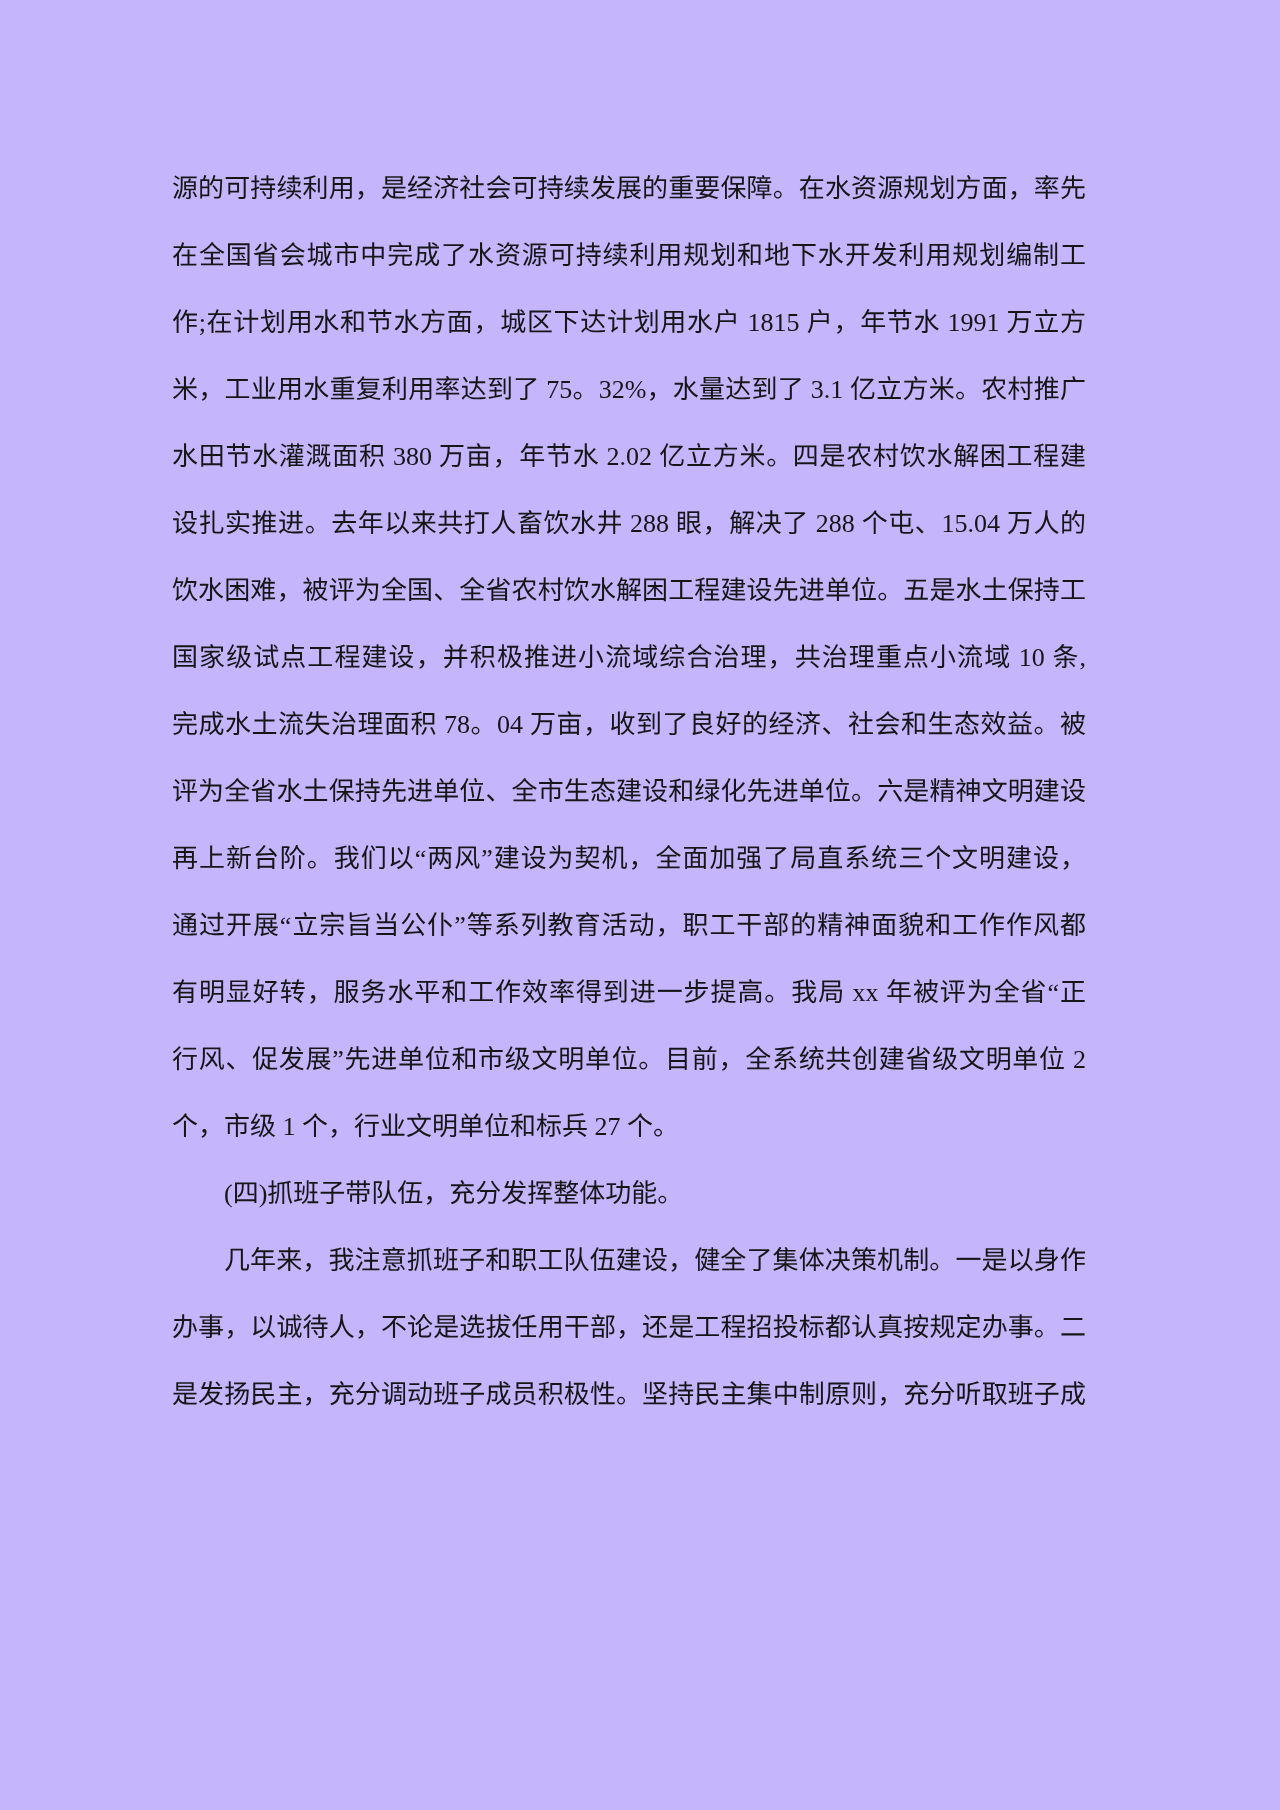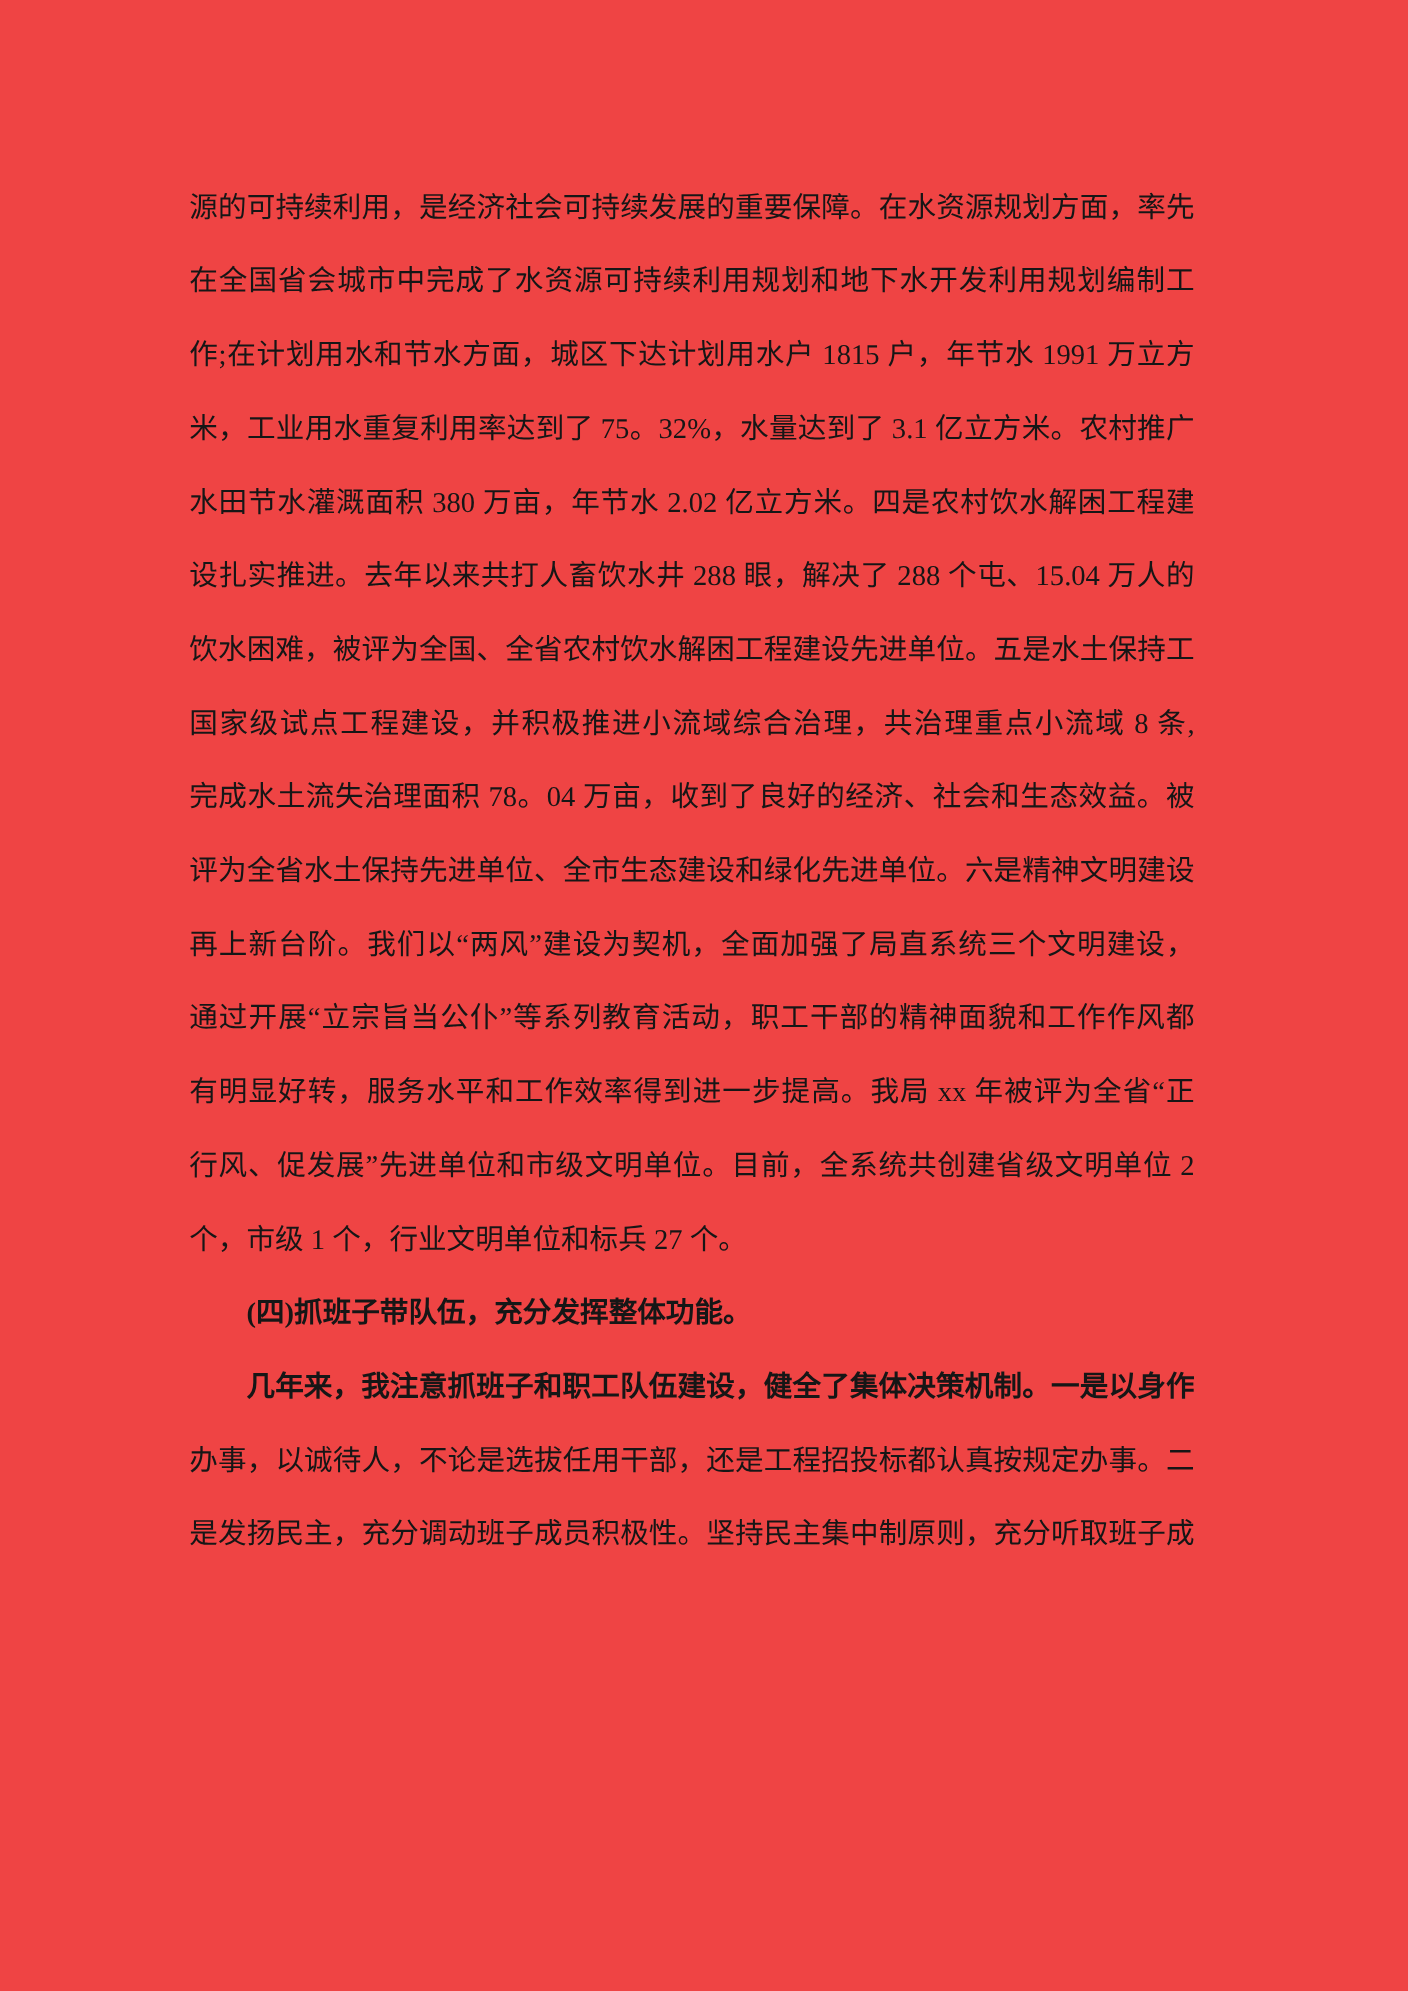--- a/index.html
+++ b/index.html
@@ -4,21 +4,21 @@
 <style>
   html, body {
     margin: 0;
     padding: 0;
     background: #ffffff;
   }
   .page {
     position: relative;
     width: 1280px;
     height: 1810px;
-    background: #ef4444;
+    background: #c4b5fd;
     overflow: hidden;
   }
   .text-block {
     position: absolute;
     left: 172px;
     top: 155px;
     width: 914px;
     font-family: "Liberation Serif", "DejaVu Serif", serif;
     font-size: 26px;
     line-height: 67px;
@@ -27,36 +27,35 @@
   }
   .line {
     text-align: justify;
     white-space: normal;
   }
   .line.fill {
     text-align-last: justify;
   }
   .line.indent {
     text-indent: 52px;
-    font-weight: bold;
   }
 </style>
 </head>
 <body>
 
 <div class="page">
   <div class="text-block" id="document-body" style="color: rgb(22, 22, 22);">
       <div class="line fill">源的可持续利用，是经济社会可持续发展的重要保障。在水资源规划方面，率先</div>
       <div class="line fill">在全国省会城市中完成了水资源可持续利用规划和地下水开发利用规划编制工</div>
       <div class="line fill">作;在计划用水和节水方面，城区下达计划用水户 1815 户，年节水 1991 万立方</div>
       <div class="line fill">米，工业用水重复利用率达到了 75。32%，水量达到了 3.1 亿立方米。农村推广</div>
       <div class="line fill">水田节水灌溉面积 380 万亩，年节水 2.02 亿立方米。四是农村饮水解困工程建</div>
       <div class="line fill">设扎实推进。去年以来共打人畜饮水井 288 眼，解决了 288 个屯、15.04 万人的</div>
       <div class="line fill">饮水困难，被评为全国、全省农村饮水解困工程建设先进单位。五是水土保持工</div>
-      <div class="line fill">国家级试点工程建设，并积极推进小流域综合治理，共治理重点小流域 8 条,</div>
+      <div class="line fill">国家级试点工程建设，并积极推进小流域综合治理，共治理重点小流域 10 条,</div>
       <div class="line fill">完成水土流失治理面积 78。04 万亩，收到了良好的经济、社会和生态效益。被</div>
       <div class="line fill">评为全省水土保持先进单位、全市生态建设和绿化先进单位。六是精神文明建设</div>
       <div class="line fill">再上新台阶。我们以“两风”建设为契机，全面加强了局直系统三个文明建设，</div>
       <div class="line fill">通过开展“立宗旨当公仆”等系列教育活动，职工干部的精神面貌和工作作风都</div>
       <div class="line fill">有明显好转，服务水平和工作效率得到进一步提高。我局 xx 年被评为全省“正</div>
       <div class="line fill">行风、促发展”先进单位和市级文明单位。目前，全系统共创建省级文明单位 2</div>
       <div class="line">个，市级 1 个，行业文明单位和标兵 27 个。</div>
       <div class="line indent">(四)抓班子带队伍，充分发挥整体功能。</div>
       <div class="line fill indent">几年来，我注意抓班子和职工队伍建设，健全了集体决策机制。一是以身作</div>
       <div class="line fill">办事，以诚待人，不论是选拔任用干部，还是工程招投标都认真按规定办事。二</div>

